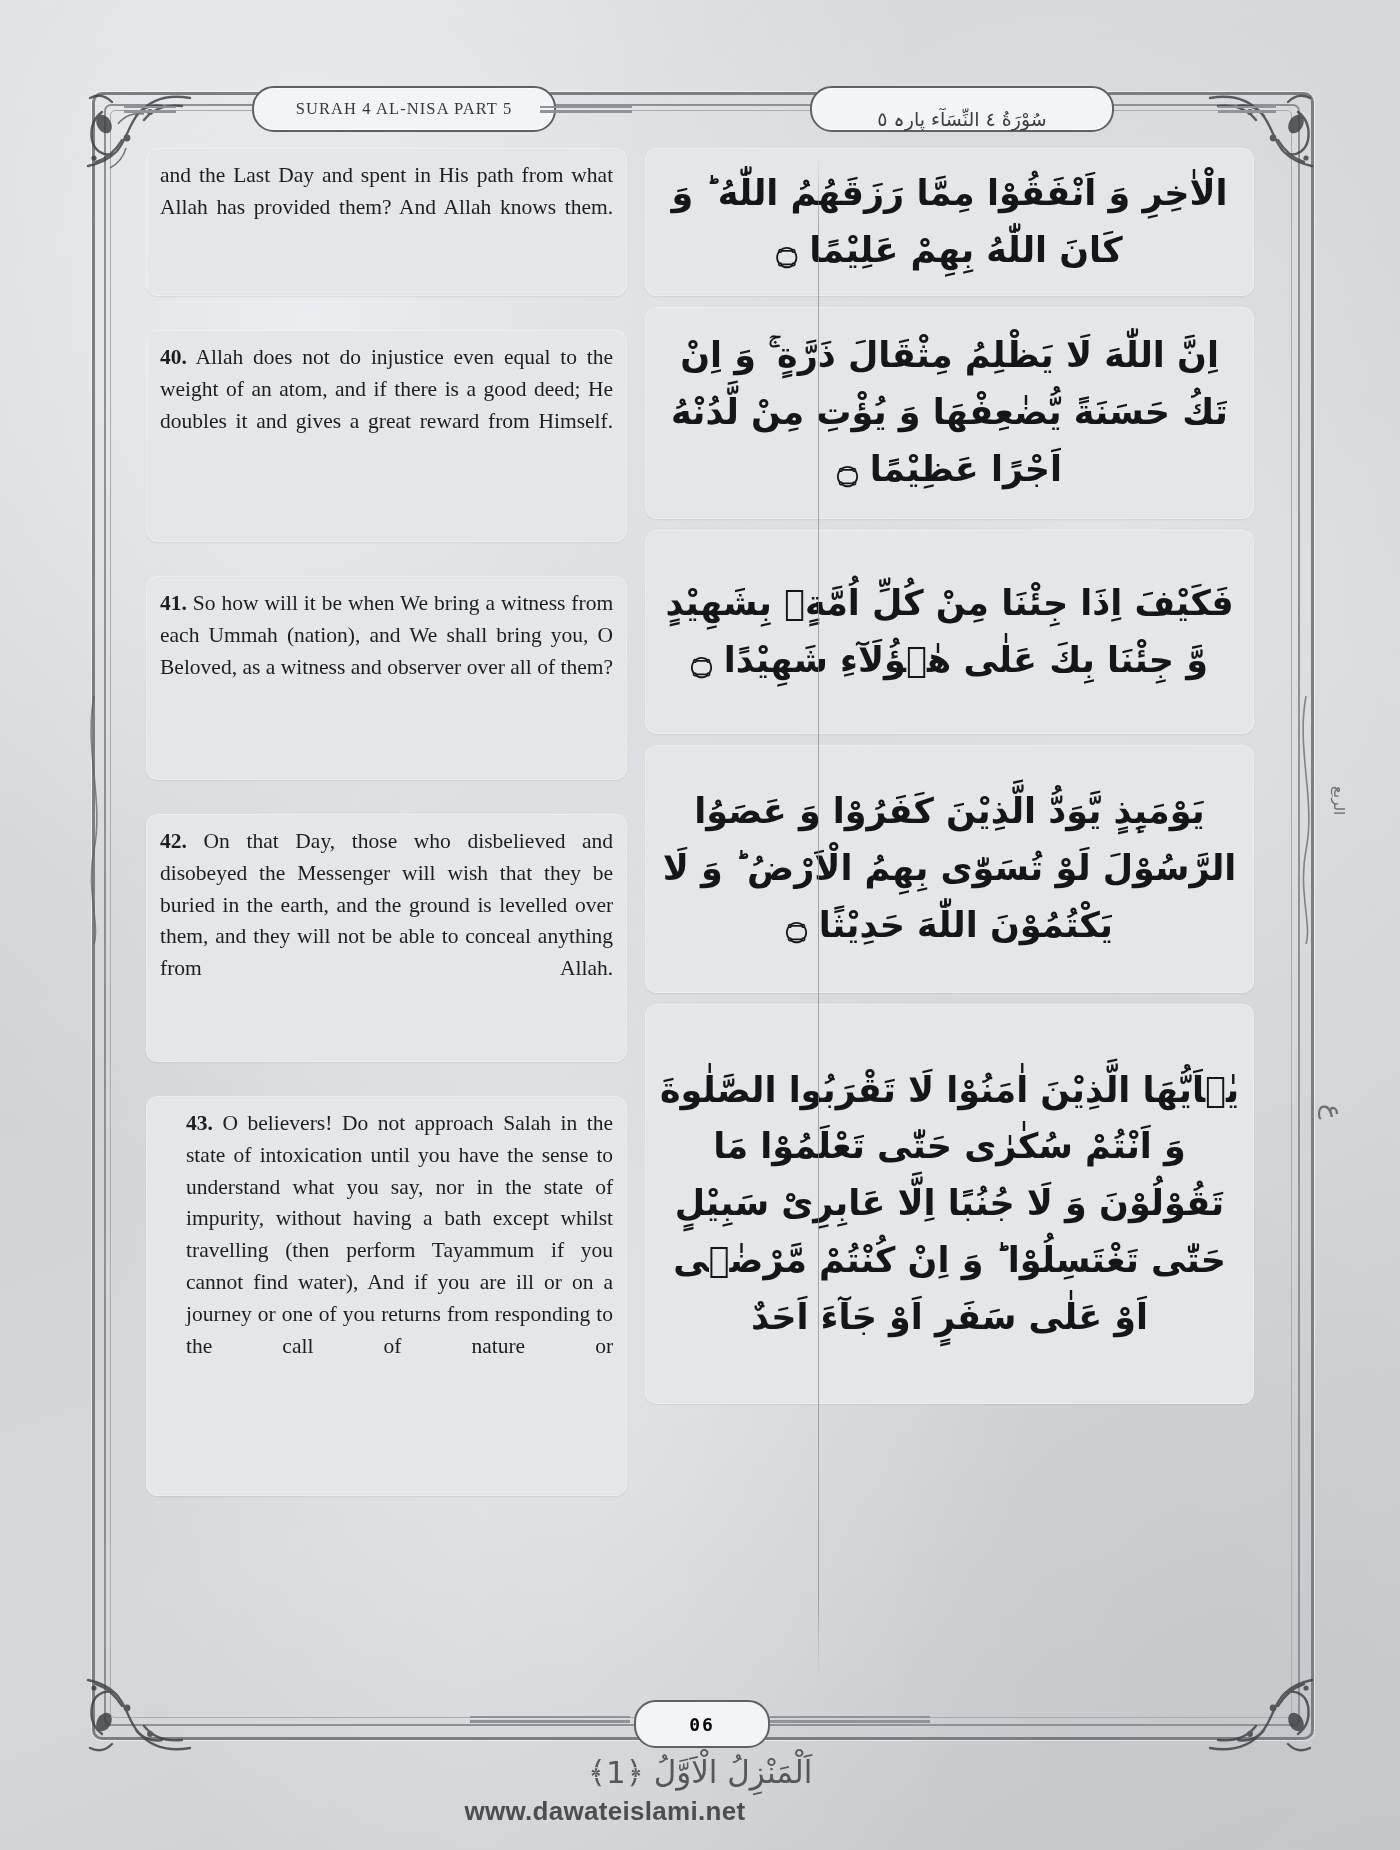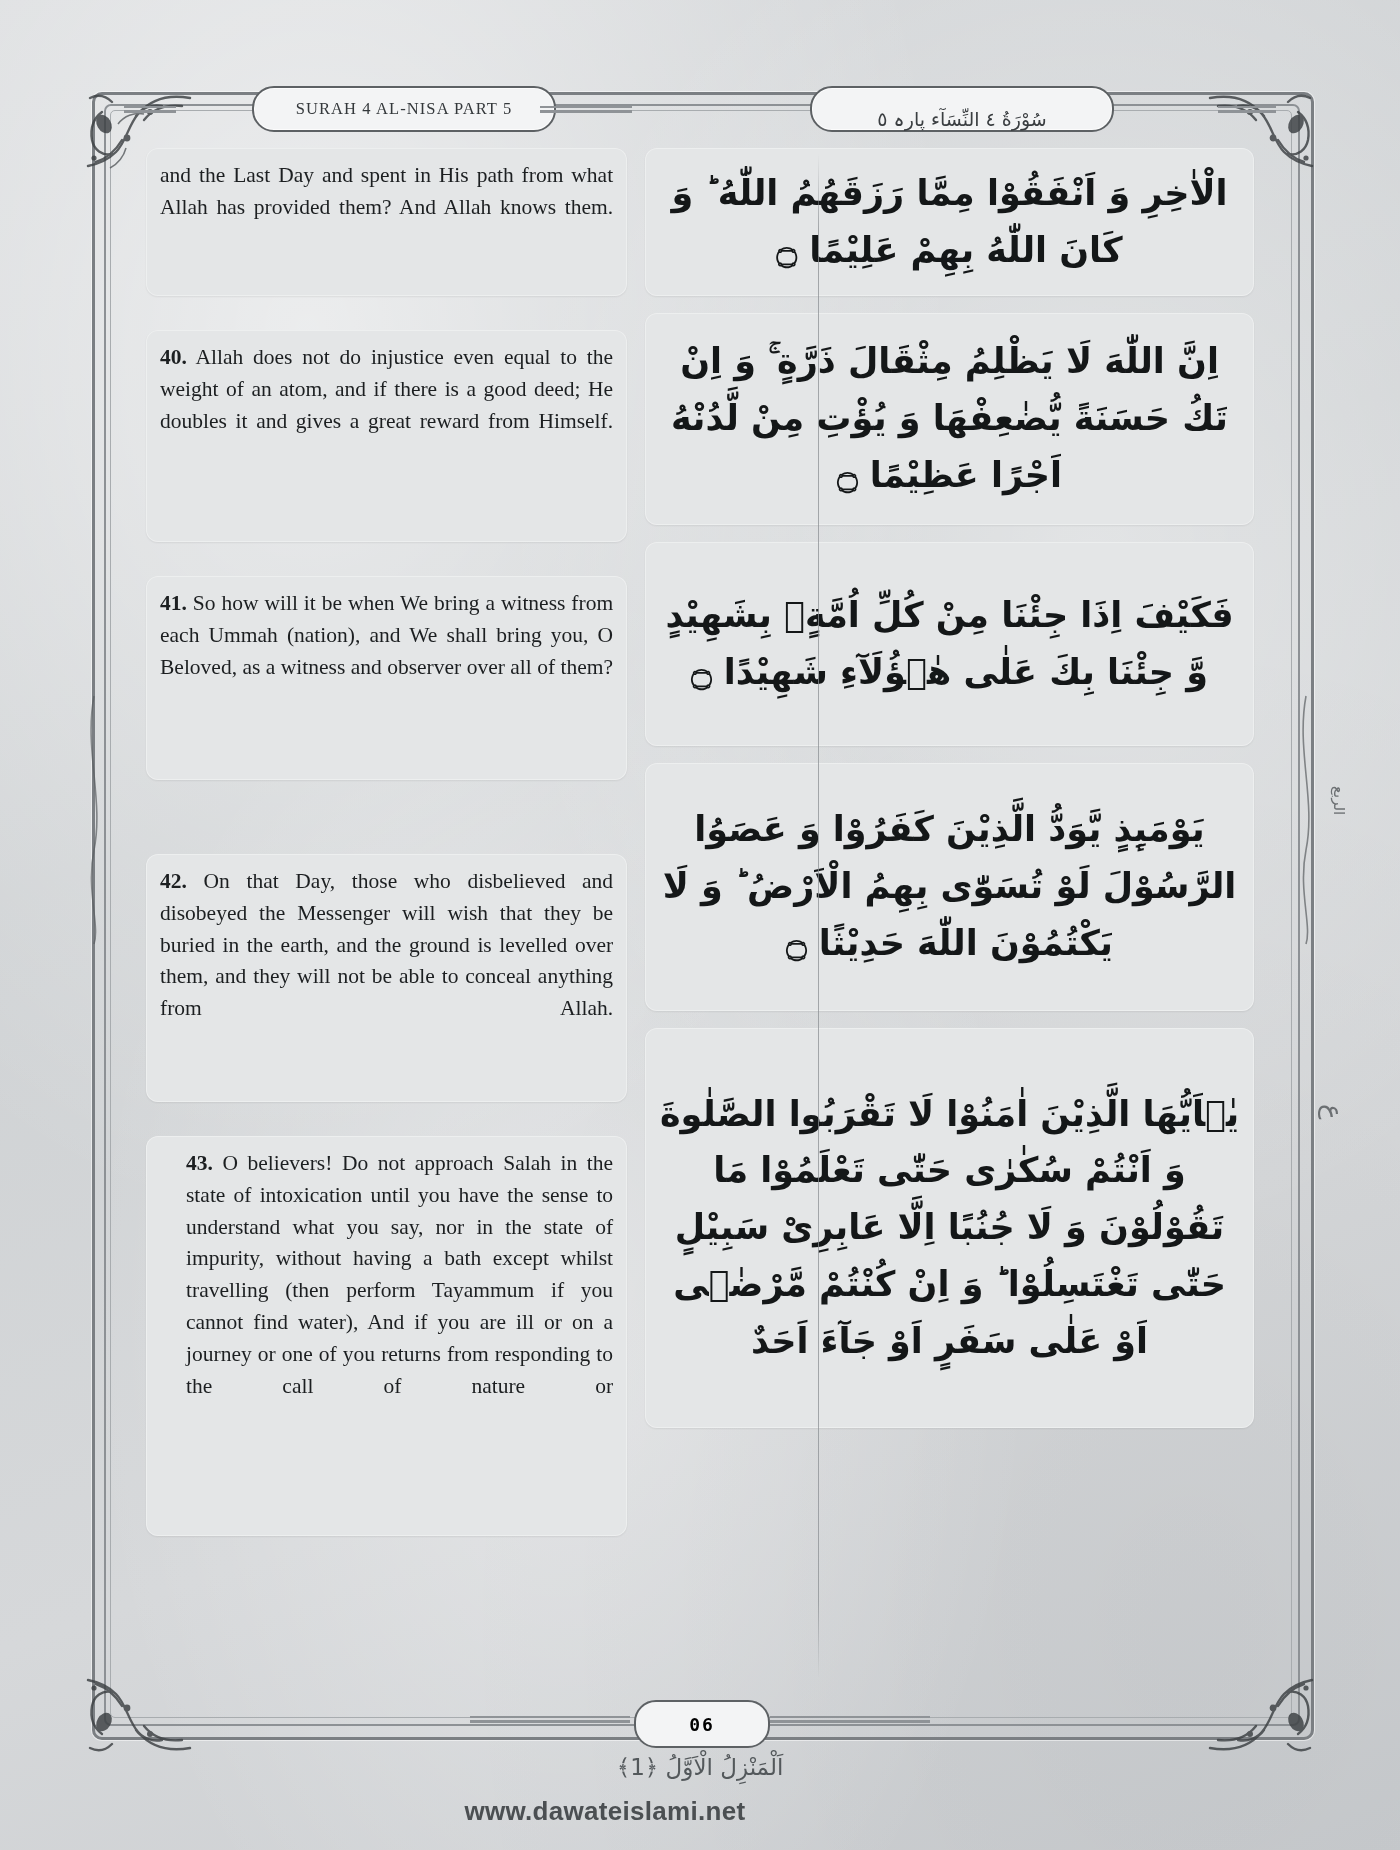--- a/index.html
+++ b/index.html
@@ -143,21 +143,21 @@
   .col-en {
     width: 512px;
     display: flex;
     flex-direction: column;
     gap: 34px;
   }
   .col-ar {
     width: 648px;
     display: flex;
     flex-direction: column;
-    gap: 17px;
+    gap: 11px;
   }
   .col-divider {
     position: absolute;
     left: 672px;
     top: 6px;
     width: 1px;
     height: 1524px;
     background: linear-gradient(to bottom, rgba(140,144,148,0) 0%, rgba(140,144,148,0.75) 5%, rgba(140,144,148,0.75) 95%, rgba(140,144,148,0) 100%);
   }
 
@@ -190,21 +190,21 @@
     color: #141718;
     direction: rtl;
     text-align: center;
     font-weight: 600;
   }
 
   
   .h-c1  { min-height: 148px; }
   .h-c2  { min-height: 212px; }
   .h-c3  { min-height: 204px; }
-  .h-c4  { min-height: 248px; margin-top: 40px; }
+  .h-c4  { min-height: 248px; }
   .h-c5  { min-height: 400px; padding-left: 40px; }
 
   .ar-h1 { min-height: 148px; display:flex; align-items:center; }
   .ar-h2 { min-height: 212px; display:flex; align-items:center; }
   .ar-h3 { min-height: 204px; display:flex; align-items:center; }
   .ar-h4 { min-height: 248px; display:flex; align-items:center; }
   .ar-h5 { min-height: 400px; display:flex; align-items:center; }
   .card-ar p { width: 100%; }
 
   
@@ -263,21 +263,21 @@
   .footer-rule-l { left: 470px; width: 160px; }
   .footer-rule-r { left: 770px; width: 160px; }
 
   .footer-ar {
     position: absolute;
     left: 0;
     top: 1754px;
     width: 1400px;
     text-align: center;
     font-family: "DejaVu Sans", sans-serif;
-    font-size: 23px;
+    font-size: 31px;
     color: #53585b;
     direction: rtl;
   }
   .footer-url {
     position: absolute;
     left: 0;
     top: 1796px;
     width: 1176px;
     text-align: center;
     font-family: "Liberation Sans", sans-serif;

